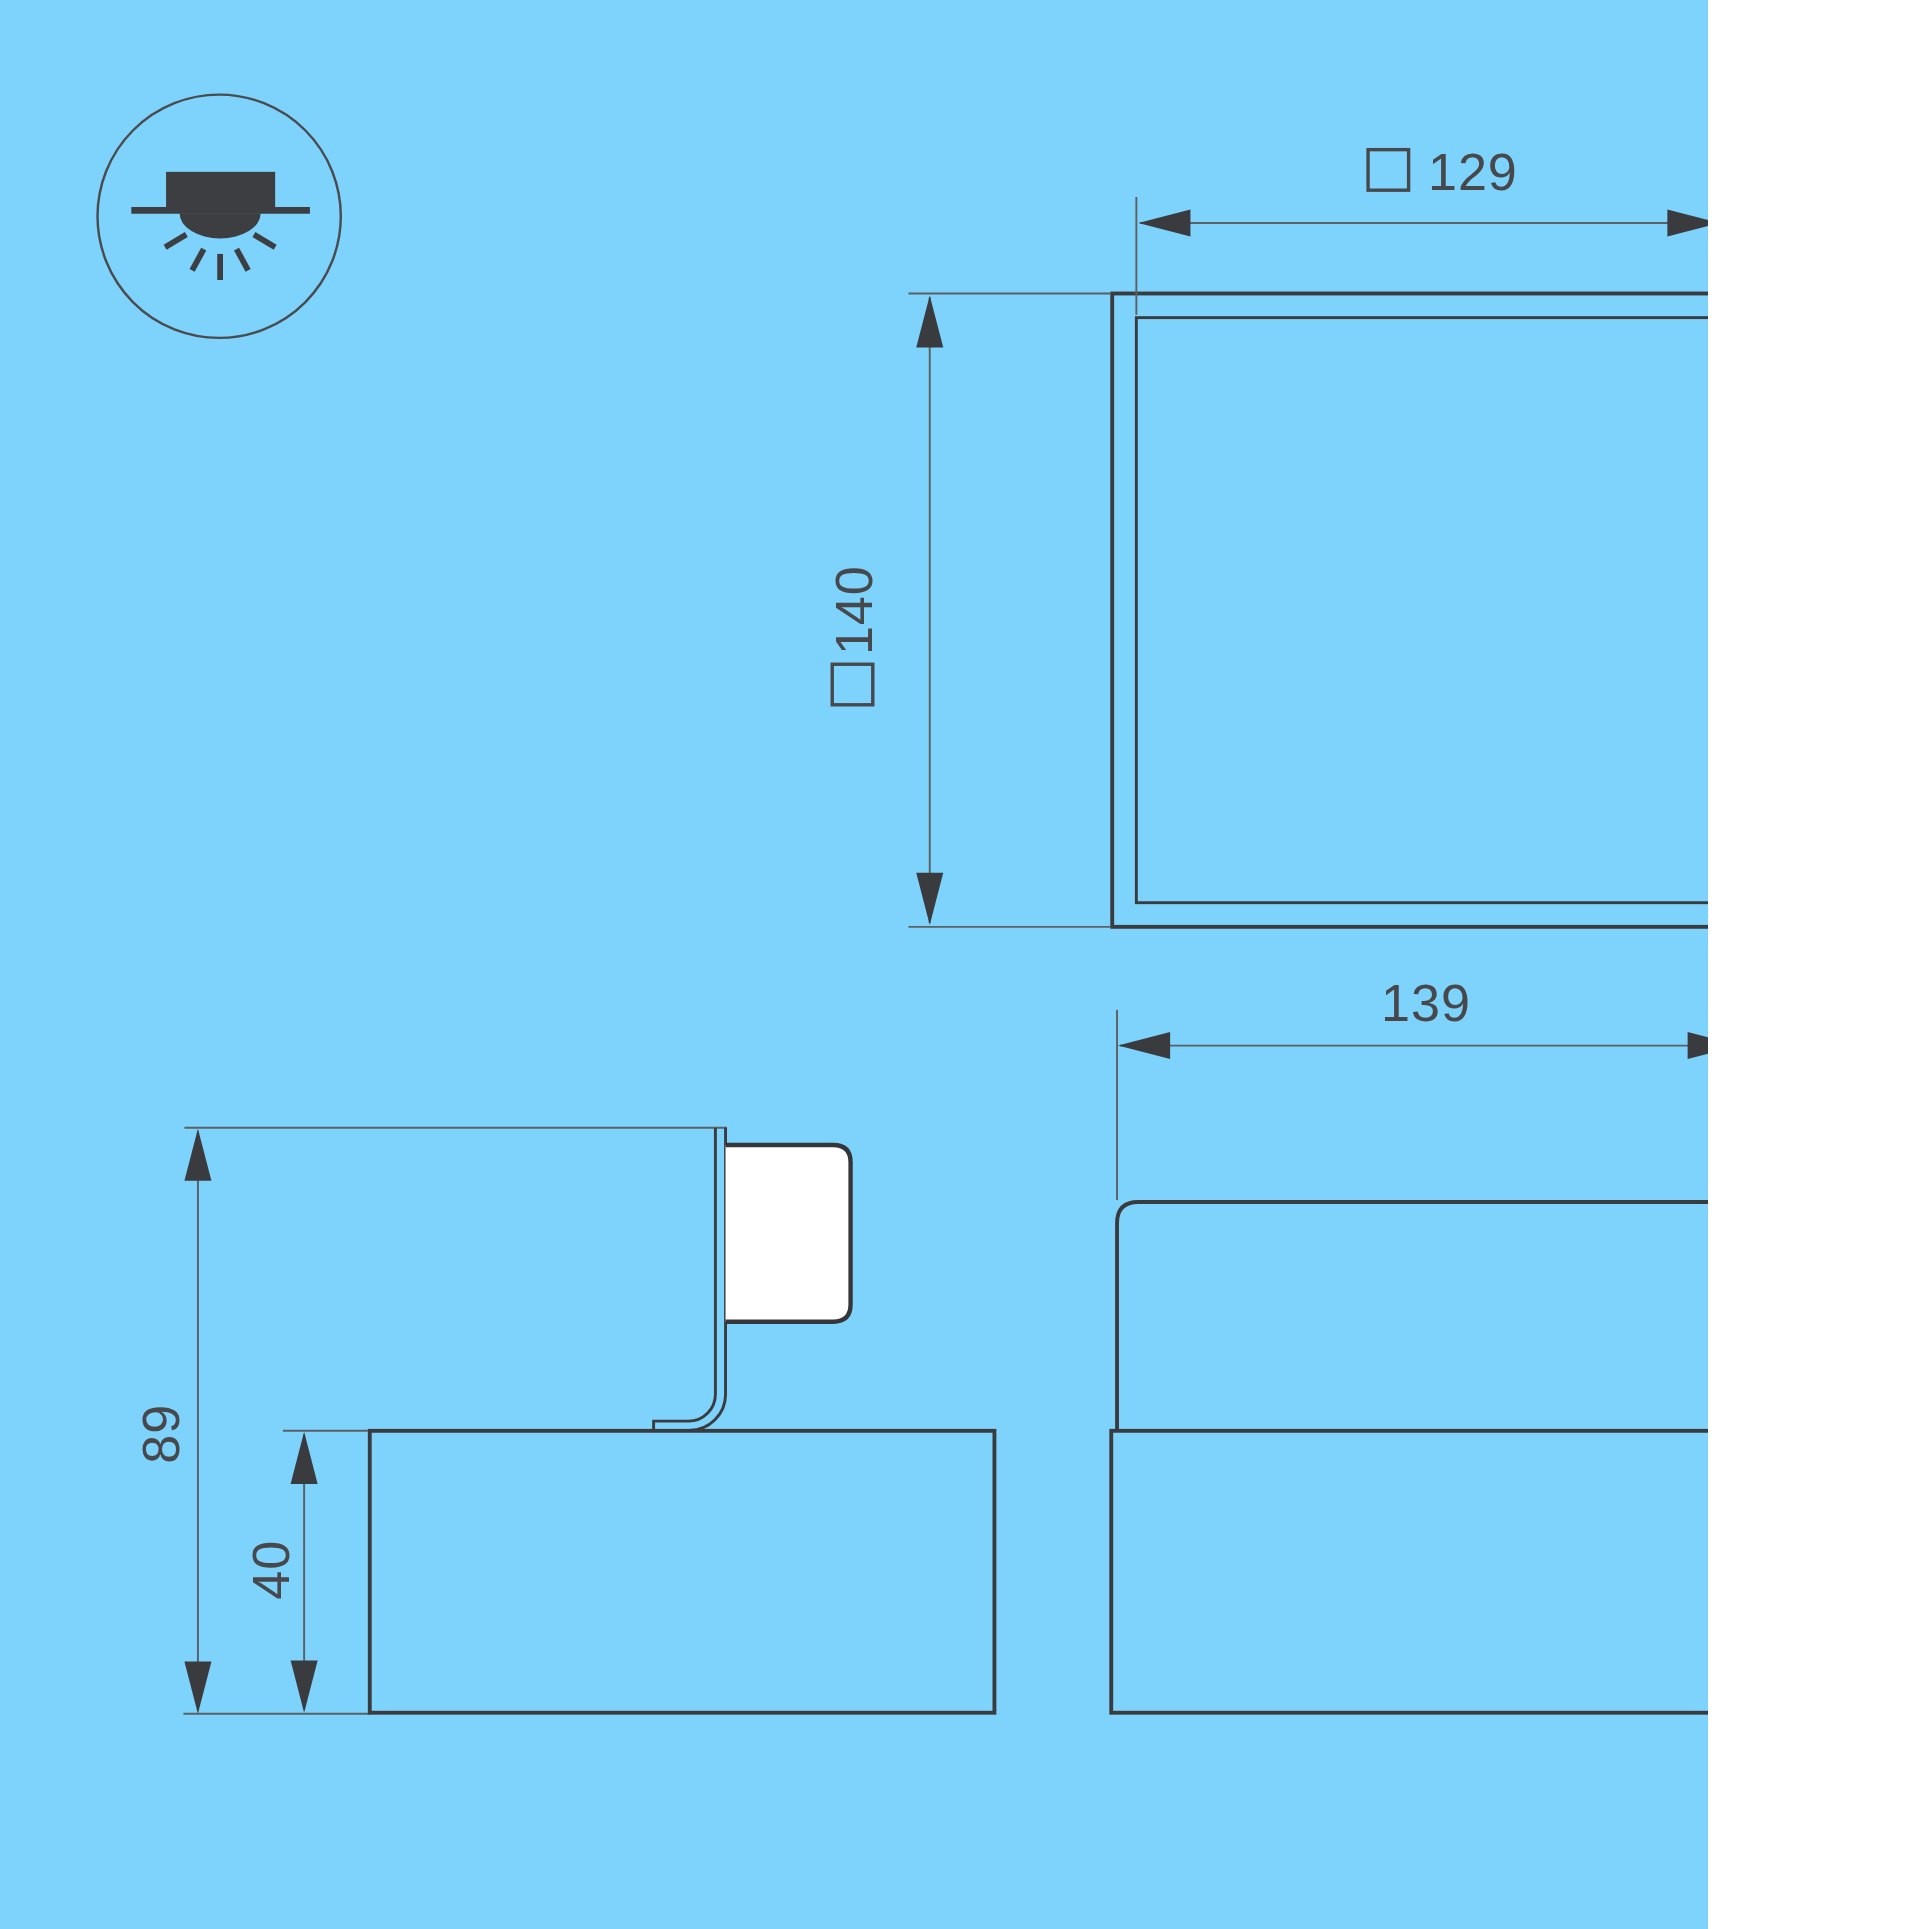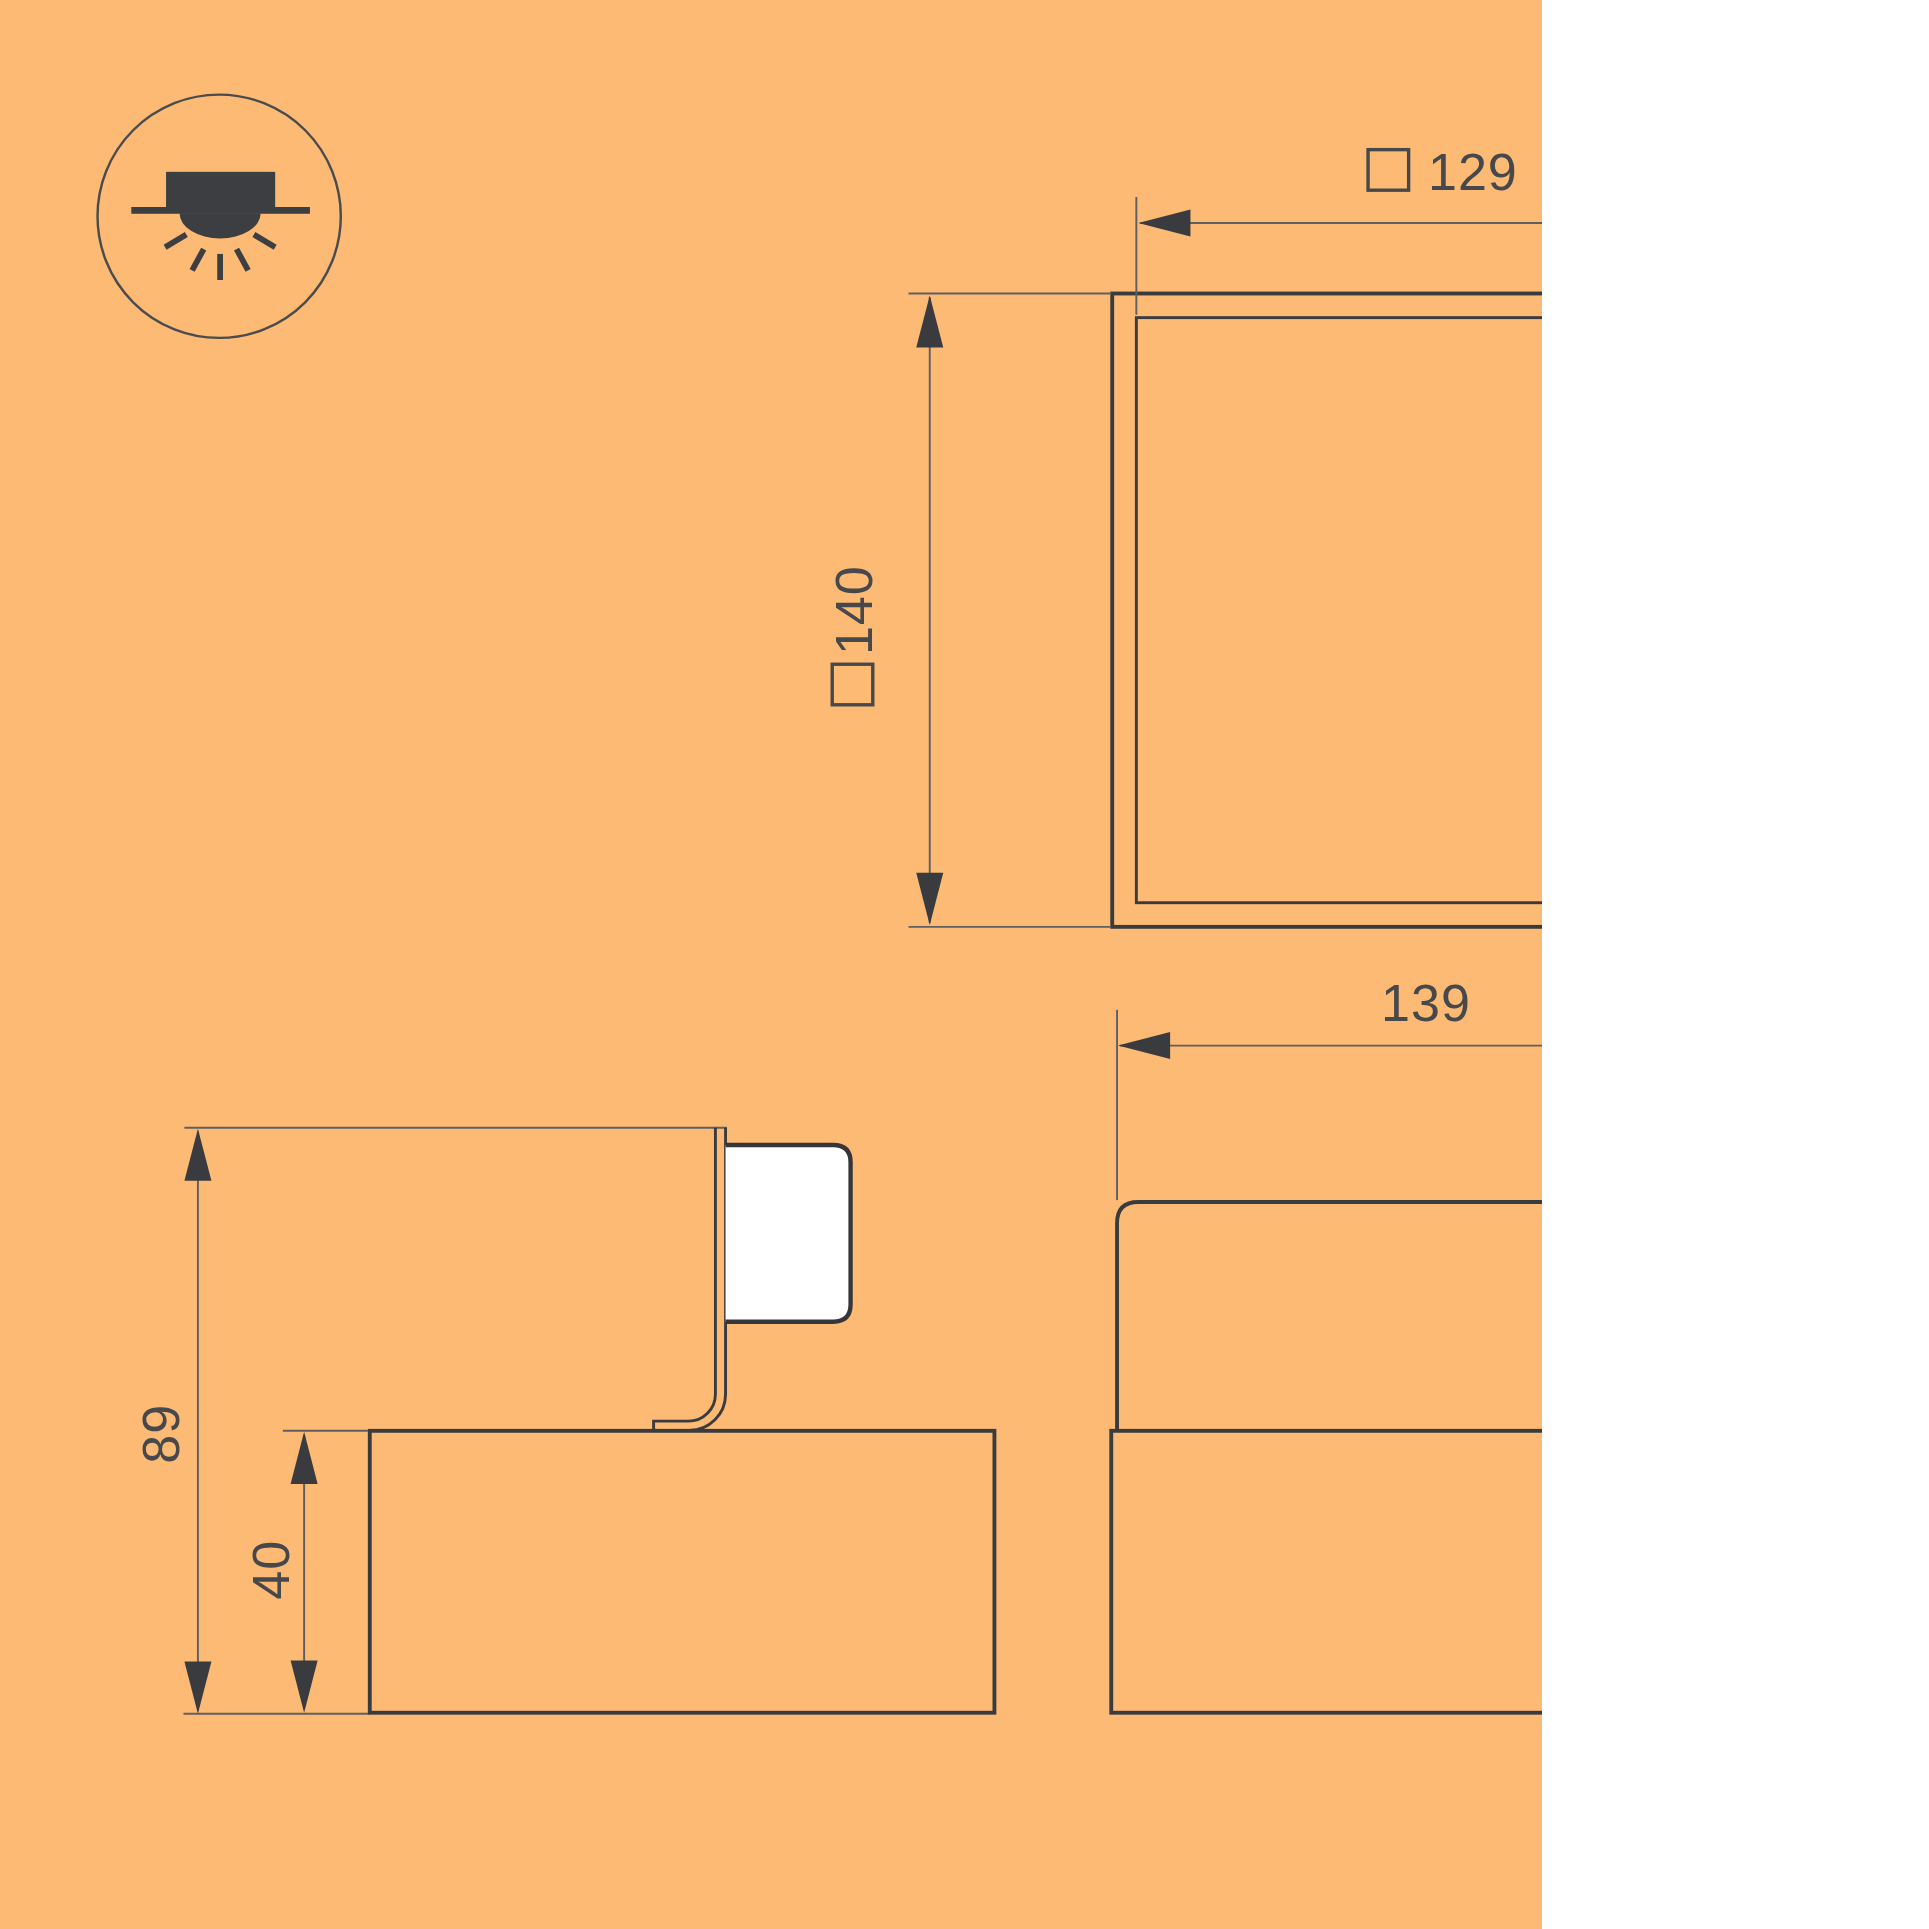--- a/index.html
+++ b/index.html
@@ -1,24 +1,24 @@
 <!DOCTYPE html>
 <html><head>
 <meta charset="utf-8">
 <style>
   html, body {
     margin: 0;
     padding: 0;
     background: #ffffff;
   }
   .canvas {
-    width: 1542px;
+    width: 1708px;
     height: 1929px;
     position: relative;
-    background: #fdba74;
+    background: #7dd3fc;
     overflow: hidden;
   }
   svg { display: block; }
   .main-line {
     fill: none;
     stroke: #3a3b3f;
     stroke-width: 4;
     stroke-linejoin: miter;
   }
   .mid-line {

